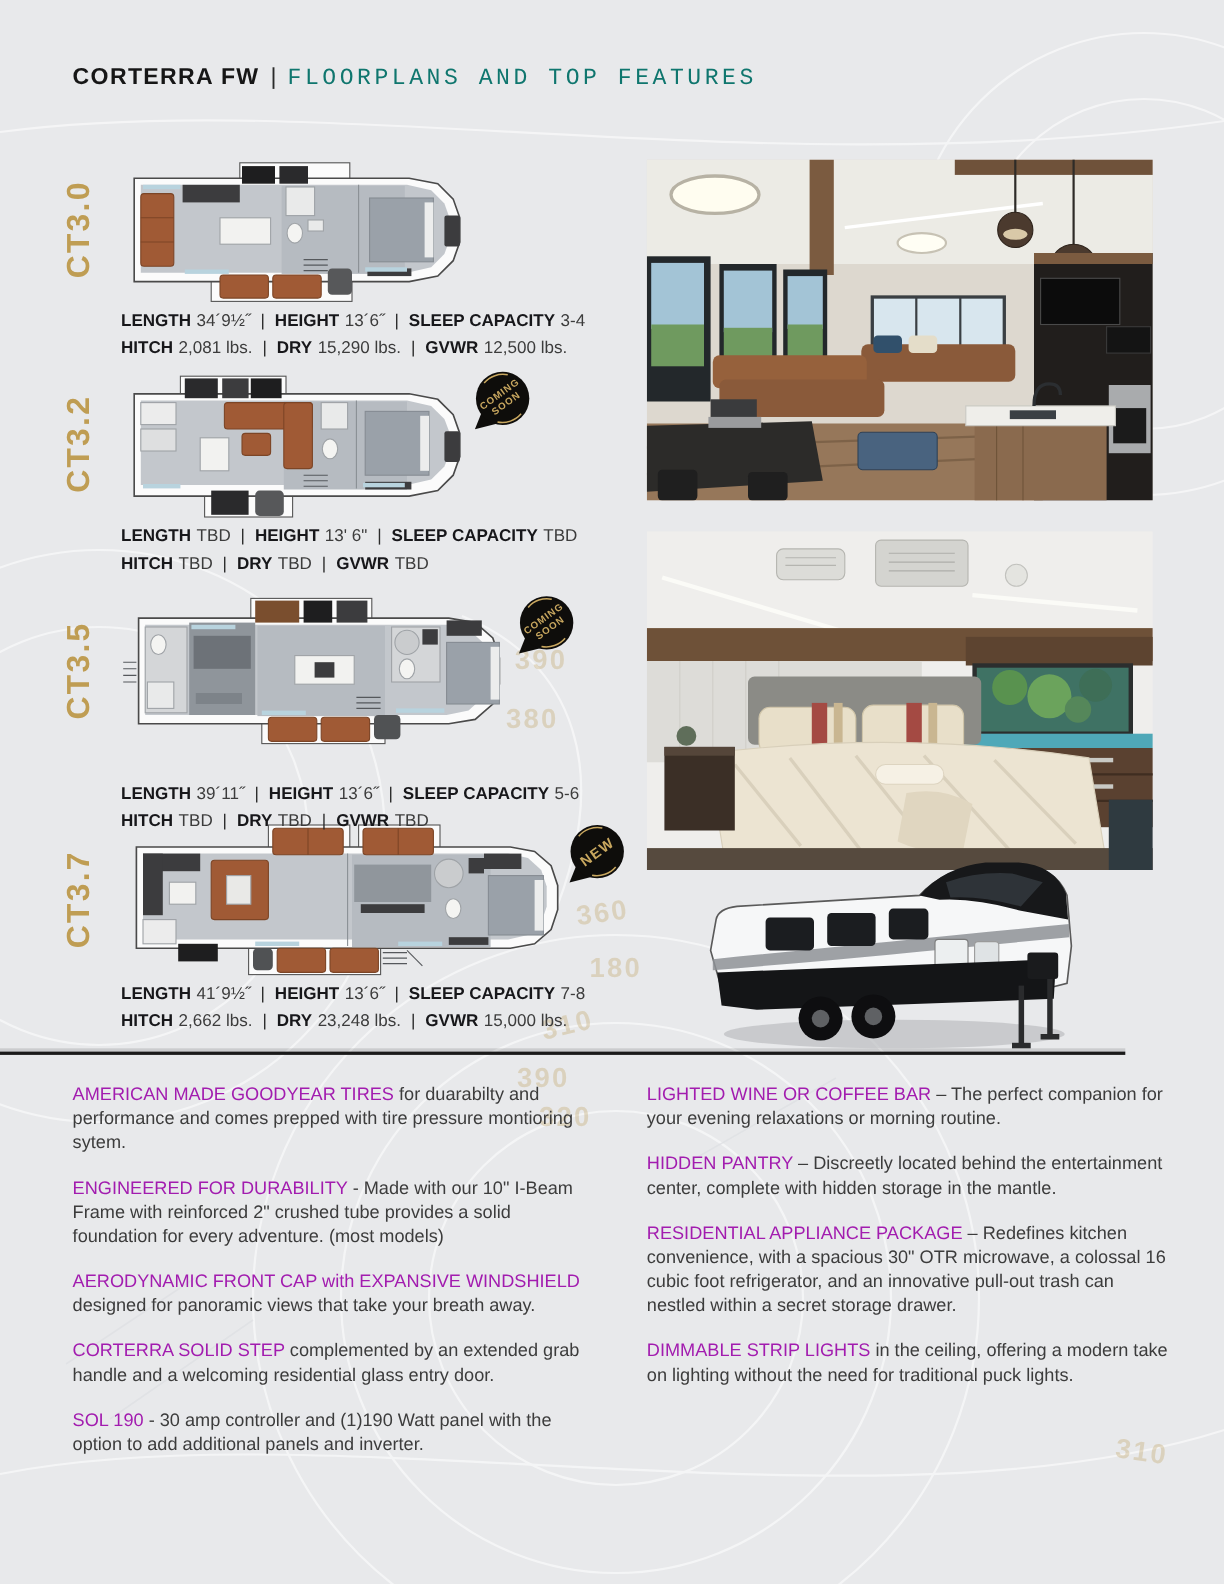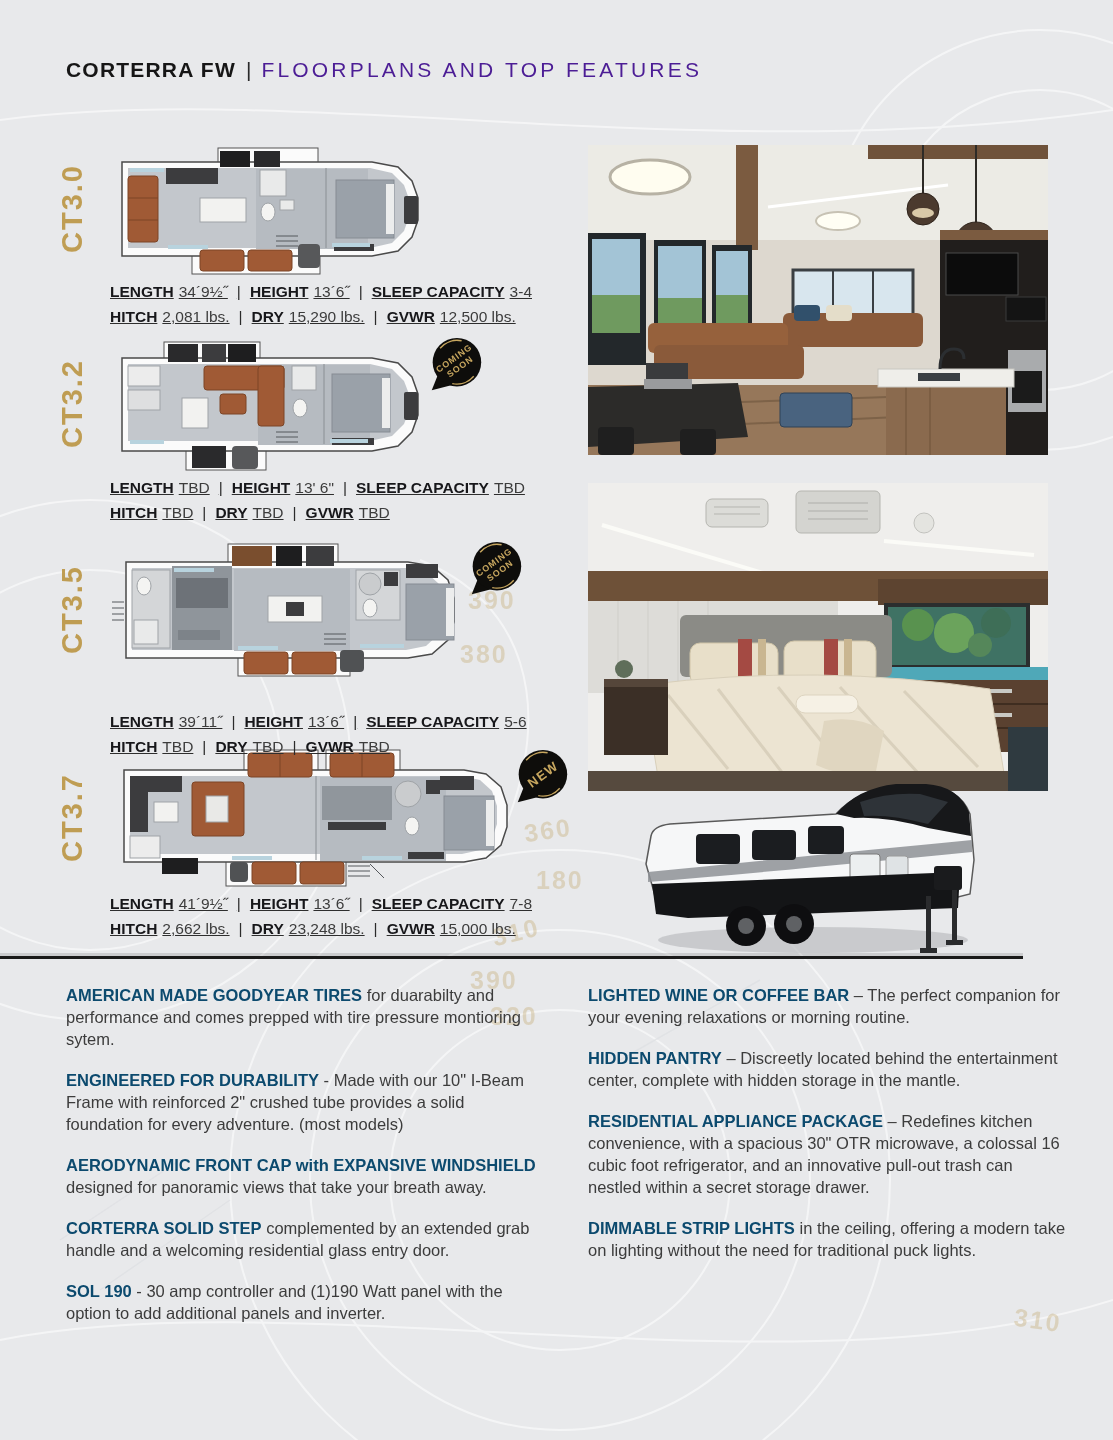--- a/index.html
+++ b/index.html
@@ -5,48 +5,48 @@
   html,body{margin:0;padding:0;background:#cfd1d4;}
   .page{position:relative;width:1113px;height:1440px;background:#e8e9eb;overflow:hidden;
         font-family:"Liberation Sans",sans-serif;color:#2e2e2e;}
   .bg-contours{position:absolute;left:0;top:0;z-index:0;pointer-events:none;}
   .topo{position:absolute;z-index:1;color:#c0a363;opacity:.33;font-weight:bold;font-size:25px;letter-spacing:2px;}
 
   
   .header{position:absolute;left:66px;top:58px;z-index:3;font-size:21px;color:#161616;white-space:nowrap;}
   .brand{font-weight:bold;letter-spacing:1.2px;}
   .hdr-div{margin:0 10px;font-weight:300;color:#2a2a2a;}
-  .subtitle{letter-spacing:3.2px;font-weight:400;color:#4c1d95;}
+  .subtitle{letter-spacing:3.2px;font-weight:400;color:#0f766e;font-family:Liberation Mono, monospace;}
 
   
   .fp-label{position:absolute;z-index:3;left:52px;width:40px;display:flex;align-items:center;justify-content:center;
             writing-mode:vertical-rl;transform:rotate(180deg);
             color:#bf9d53;font-weight:bold;font-size:29px;letter-spacing:2px;}
   .fp-art{position:absolute;z-index:2;}
-  .fp-specs{position:absolute;z-index:3;text-decoration:underline;}
+  .fp-specs{position:absolute;z-index:3;}
   .spec-line{margin:0 0 3px 0;font-size:15.5px;line-height:22px;white-space:nowrap;}
   .sl{font-weight:bold;color:#17171a;}
   .sv{color:#3c3c3c;margin-left:5px;}
   .pipe{margin:0 9px;color:#2b2b2b;}
 
   
   .badge{position:absolute;z-index:4;width:56px;height:58px;}
 
   
   .photo{position:absolute;z-index:2;}
 
   .section-rule{position:absolute;z-index:3;left:0;top:956px;width:1023px;height:3px;background:#1a1a1a;
                 box-shadow:0 -3px 0 rgba(0,0,0,.12);}
 
   
   .features-col{position:absolute;z-index:3;top:984px;}
   .col-left{left:66px;width:480px;}
   .col-right{left:588px;width:478px;}
   .feature{margin:0 0 19px 0;font-size:16.5px;line-height:22px;color:#3c3c3c;}
-  .fh{color:#0c4a6e;font-weight:bold;}
+  .fh{color:#a21caf;font-weight:normal;}
 </style>
 </head>
 <body>
 
 <div class="page">
 
   <svg class="bg-contours" width="1113" height="1440">
     <g fill="none" stroke="#ffffff" stroke-width="2" opacity="0.55">
       <circle cx="1040" cy="240" r="210"></circle>
         <circle cx="1040" cy="240" r="150"></circle>

